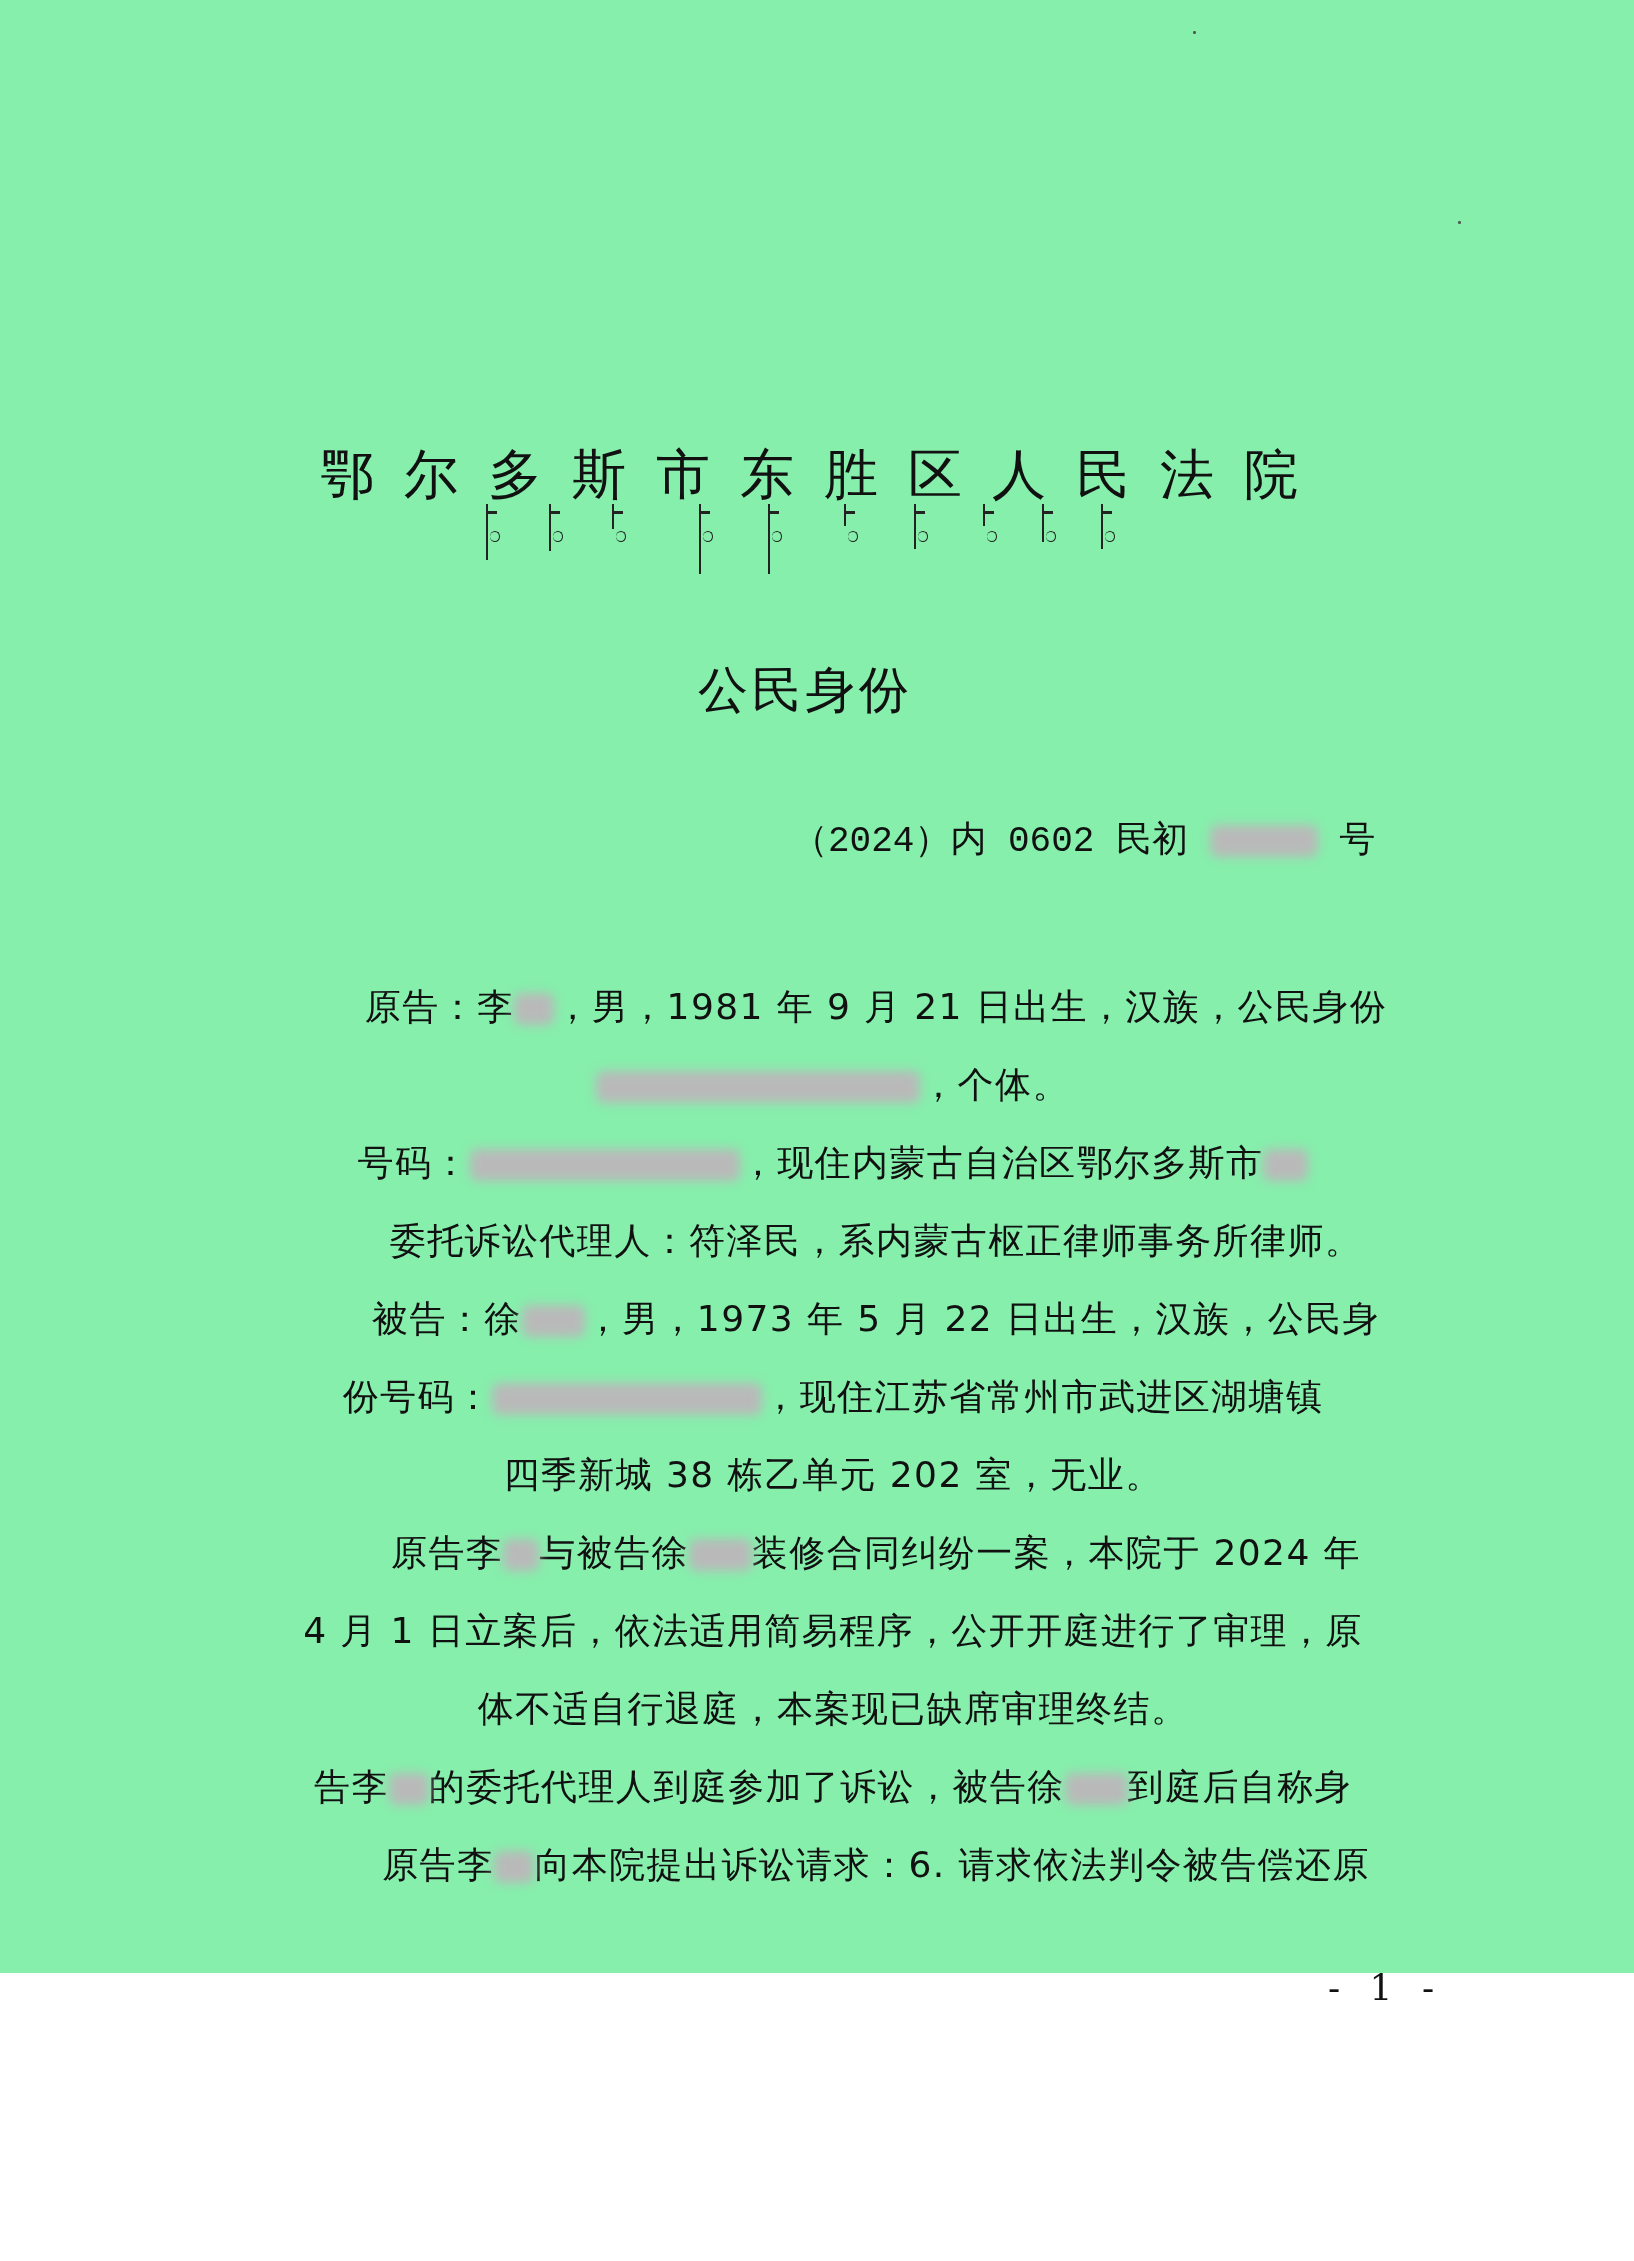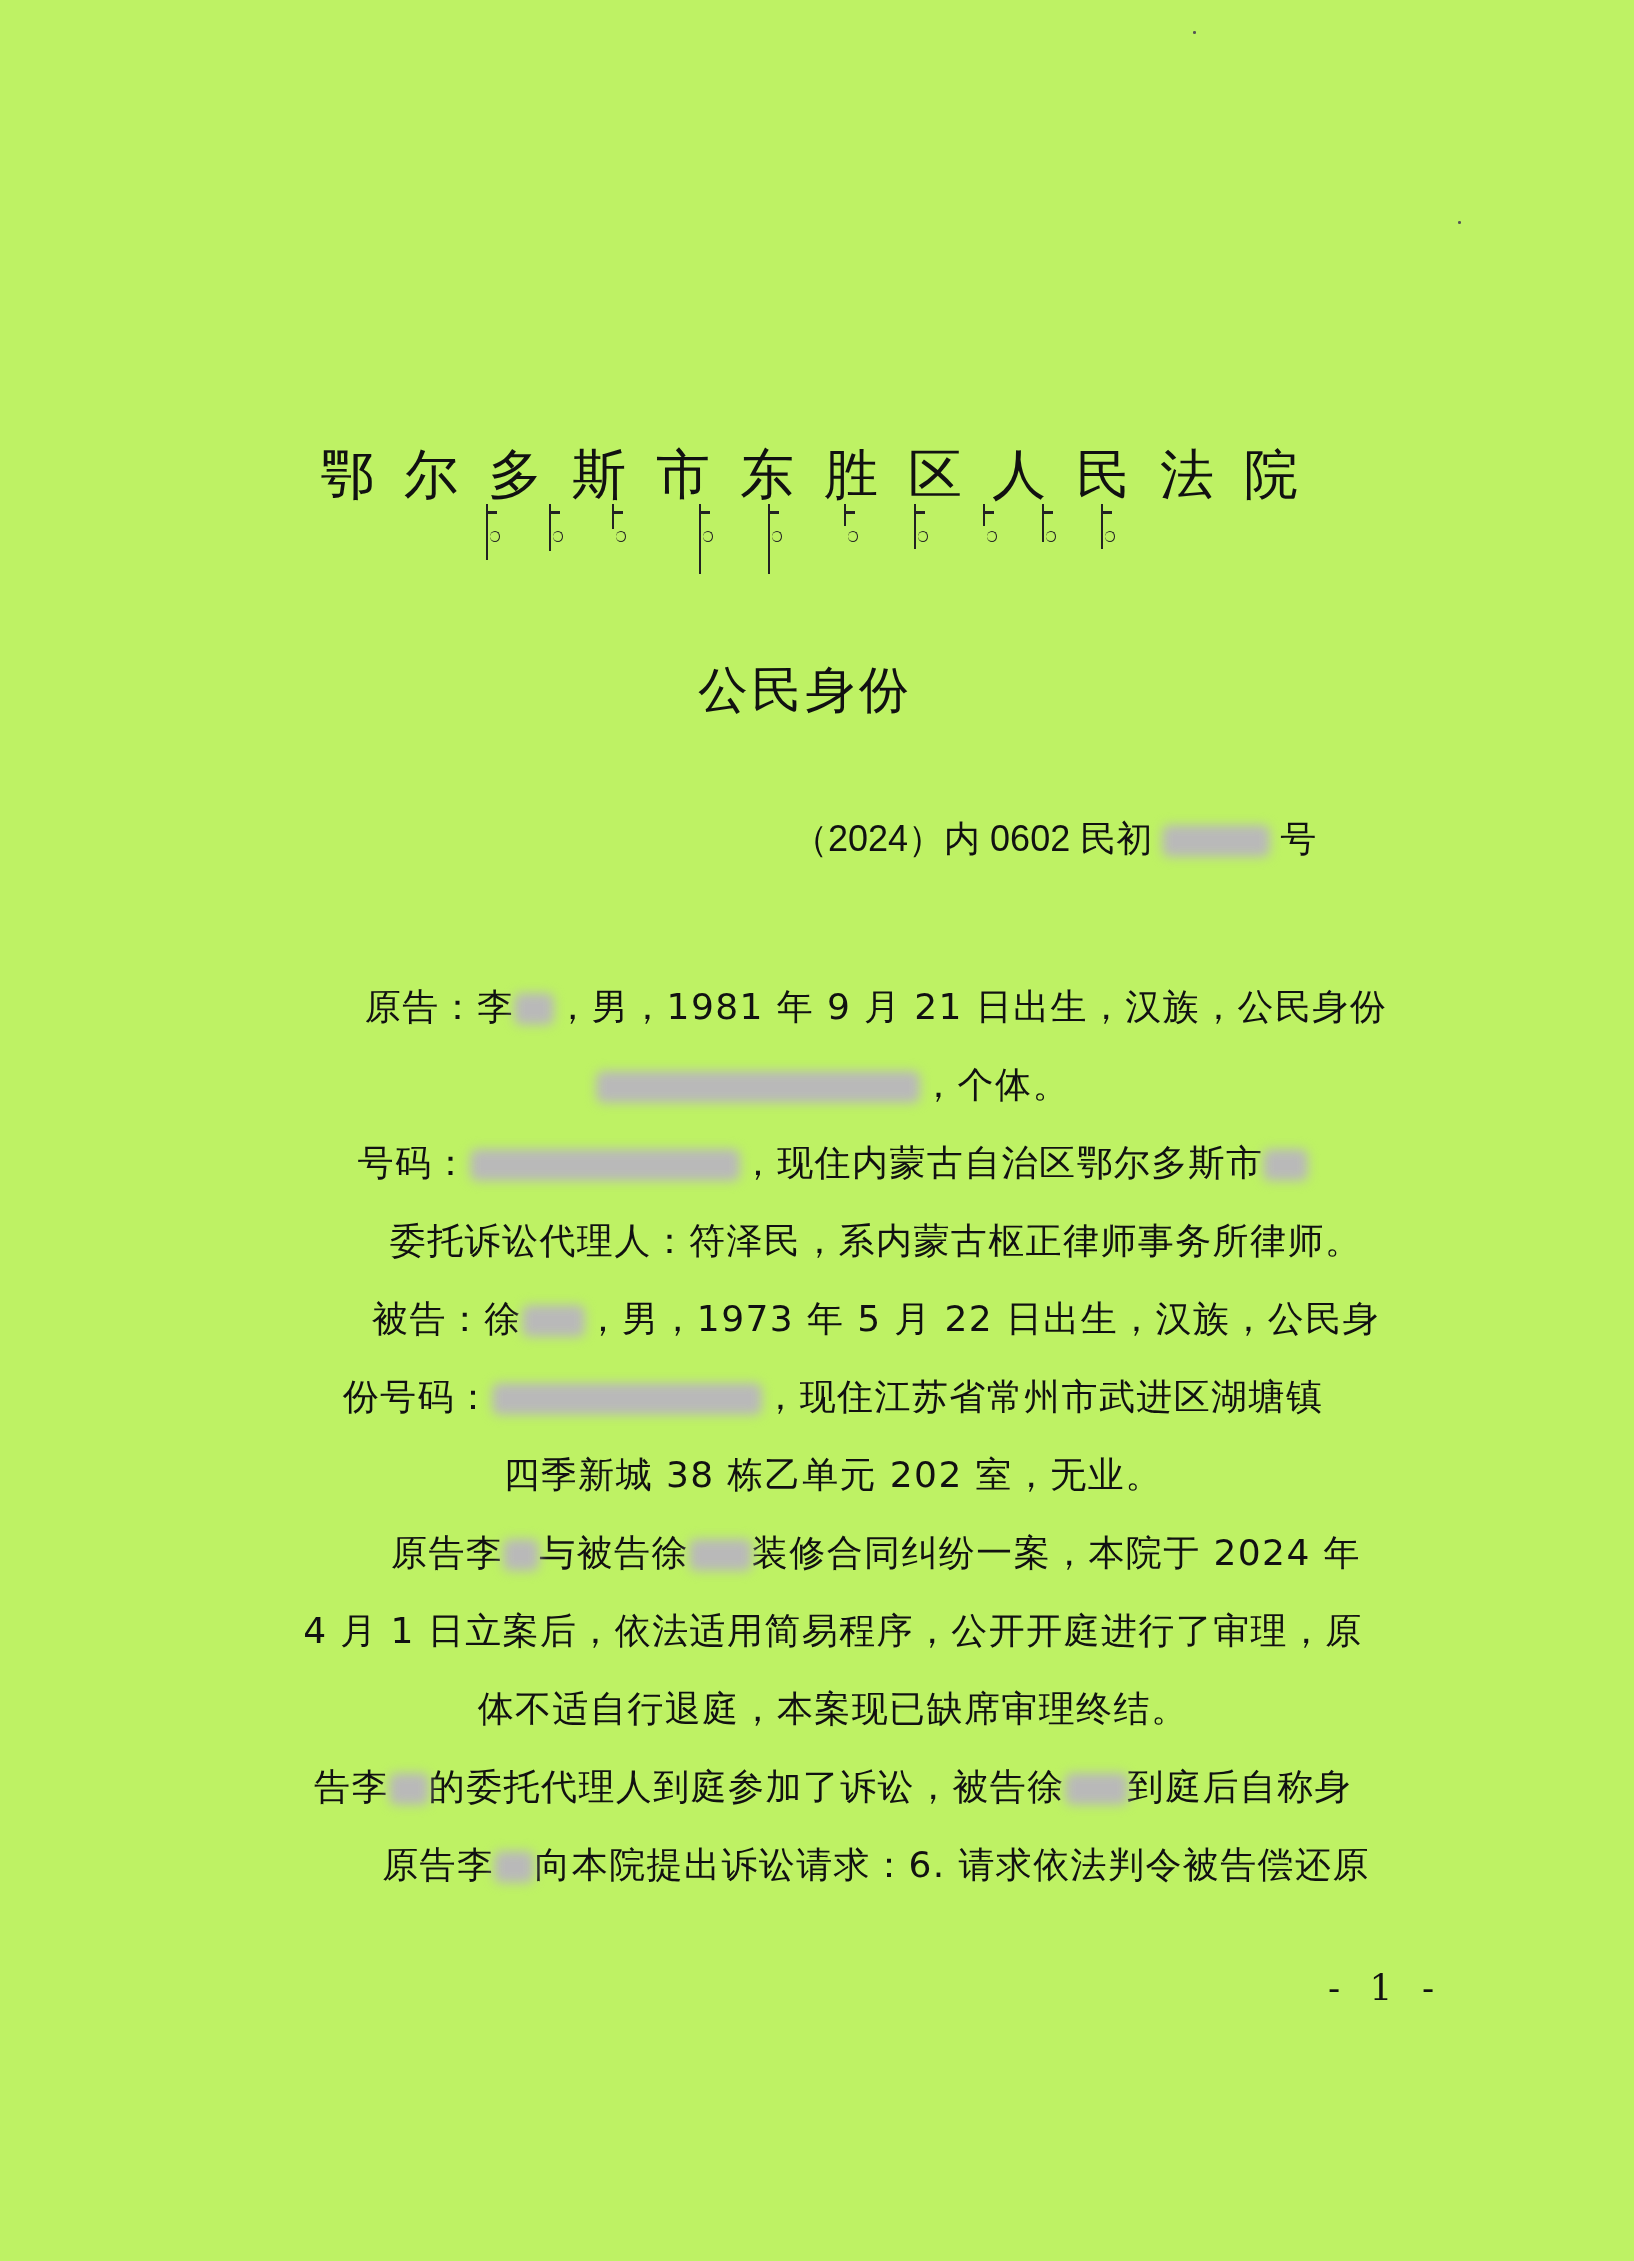--- a/index.html
+++ b/index.html
@@ -1,28 +1,28 @@
 <!DOCTYPE html>
 <html style="font-size:14.4px"><head>
 <meta charset="utf-8">
 <style>
   html, body { margin: 0; padding: 0; background: #ffffff; }
   body { width: 1635px; height: 2261px; position: relative; overflow: hidden;
          font-family: "DejaVu Serif", "Liberation Serif", serif; color: #111; }
-  .page { position: absolute; left: 0; top: 0; width: 1635px; height: 2261px; background: #bef264; }
+  .page { position: absolute; left: 0; top: 0; width: 1635px; height: 1973px; background: #86efac; }
   .court-title { position: absolute; left: 320px; top: 439px; width: 1035px;
                  font-family: "DejaVu Sans", "Liberation Sans", sans-serif;
                  font-size: 54px; letter-spacing: 30px; white-space: nowrap; color: #111; }
   .mongol-row { position: absolute; left: 486px; top: 504px; width: 684px; height: 72px; }
   .mongol-glyph { position: absolute; top: 0; width: 9px; border-left: 2.7px solid #222; }
   .mongol-glyph::before { content: ""; position: absolute; left: -1.8px; top: 7.2px; width: 10.8px; height: 2.7px; background: #222; }
   .mongol-glyph::after { content: ""; position: absolute; left: 1.8px; top: 27px; width: 9px; height: 9px; border: 1.8px solid #222; border-radius: 50%; border-left: none; }
   .doc-type { position: absolute; left: 698px; top: 657px; font-family: "DejaVu Sans", "Liberation Sans", sans-serif;
               font-size: 50px; letter-spacing: 3.6px; white-space: nowrap; }
-  .case-no { position: absolute; left: 792px; top: 815px; font-size: 36px; white-space: nowrap; font-family: Liberation Sans, sans-serif; }
+  .case-no { position: absolute; left: 792px; top: 815px; font-size: 36px; white-space: nowrap; font-family: Liberation Mono, monospace; }
   .redact { display: inline-block; background: #b9b9b9; filter: blur(5.4px); border-radius: 7.2px; vertical-align: middle; height: 32px; }
   .body-text { position: absolute; left: 248px; top: 968px; width: 1170px;
                font-family: "DejaVu Sans", "Liberation Sans", sans-serif; font-size: 36px; line-height: 78px; letter-spacing: 1.4px; text-align: center; }
   .line { white-space: nowrap; height: 78px; }
   .indent { padding-left: 86px; }
   .page-number { position: absolute; left: 1328px; top: 1967px; font-size: 36px; white-space: nowrap; font-family: "DejaVu Serif", "Liberation Serif", serif; letter-spacing: 9px; }
   .speck { position: absolute; width: 2.7px; height: 2.7px; background: #555; border-radius: 50%; }
 </style>
 </head>
 <body>

